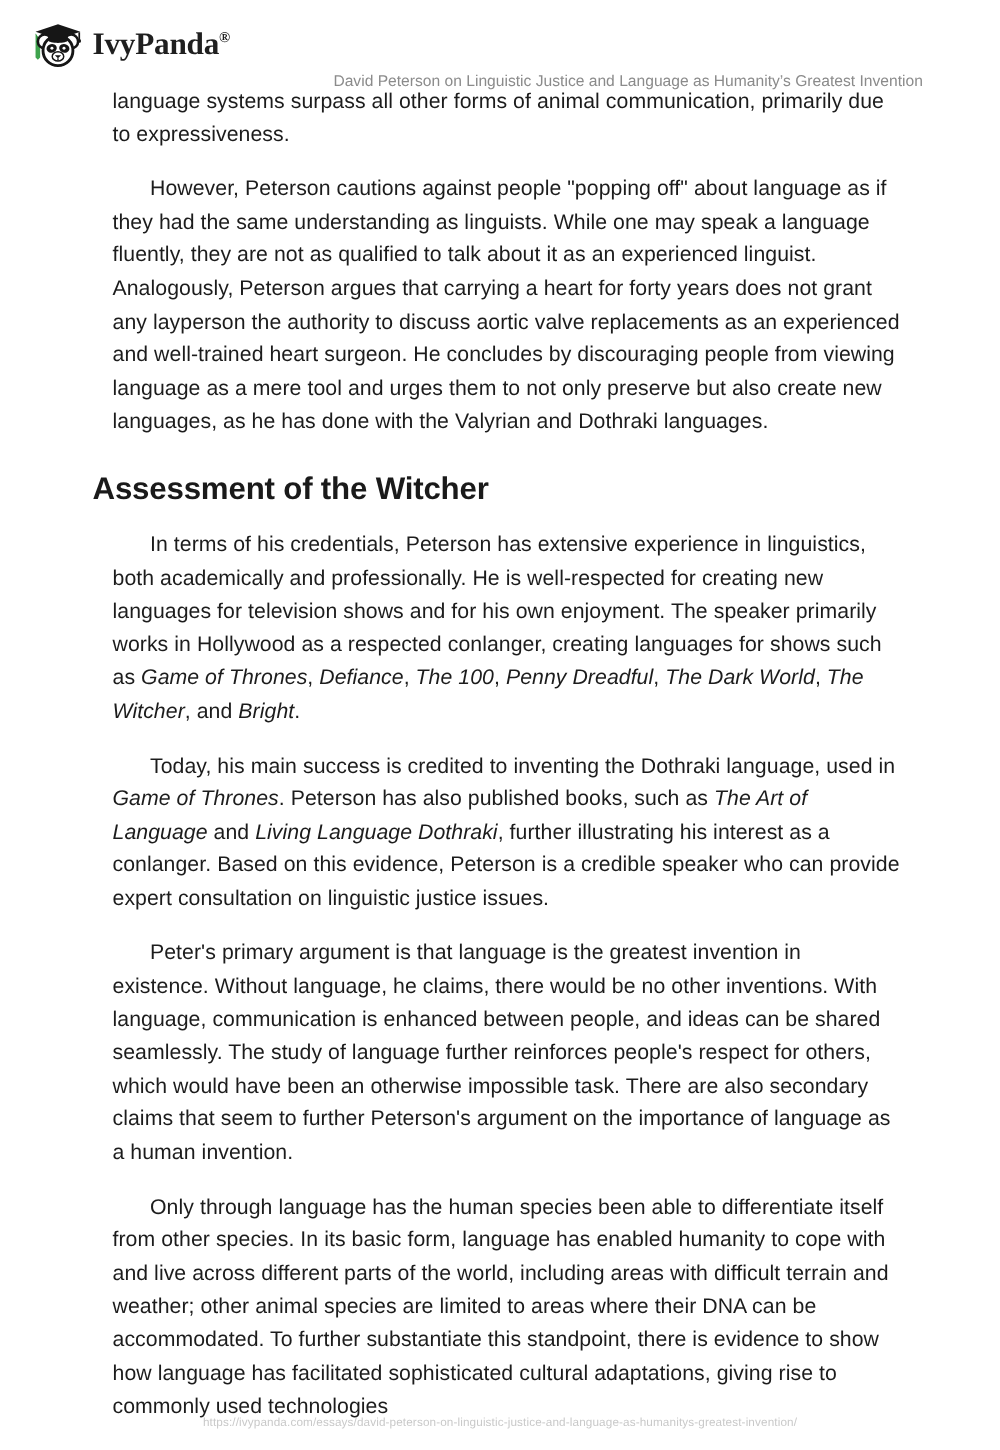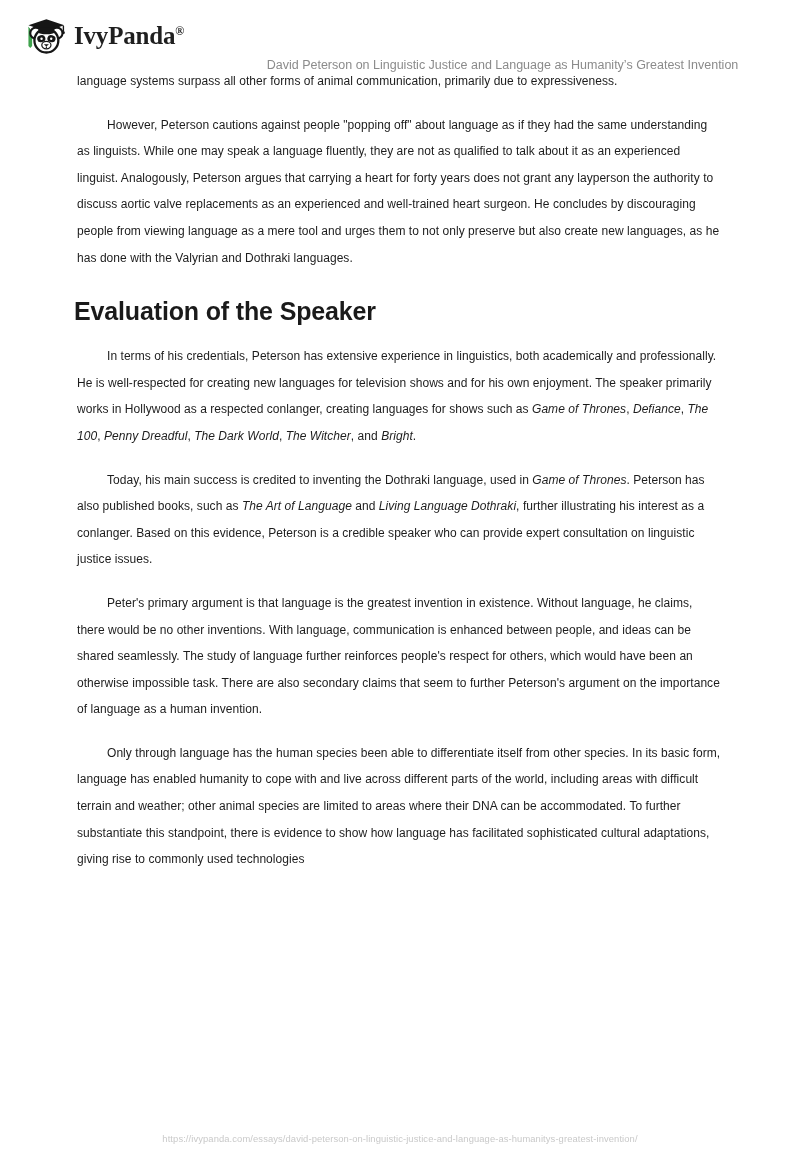--- a/index.html
+++ b/index.html
@@ -74,22 +74,22 @@
   }
 
   
   .content {
     position: absolute;
     left: 74px;
     top: 68px;
     width: 648px;
   }
   p.body-text {
-    margin: 0 0 17px 3px;
-    font-size: 12px;
+    margin: 0 0 17px 16px;
+    font-size: 17px;
     line-height: 26.6px;
     color: #1c1c1c;
     text-align: left;
     letter-spacing: 0.05px;
   }
   p.body-text.indent {
     text-indent: 30px;
   }
   h2.section-heading {
     margin: 24px 0 16px 0;
@@ -157,21 +157,21 @@
       <span>IvyPanda</span><span class="brand-reg">®</span>
     </span>
   </div>
 
   <div class="header-title">David Peterson on Linguistic Justice and Language as Humanity’s Greatest Invention</div>
 </div>
 
 <main class="content" id="essay-body">
     <p class="body-text"><span>language systems surpass all other forms of animal communication, primarily due to expressiveness.</span></p>
     <p class="body-text indent"><span>However, Peterson cautions against people "popping off" about language as if they had the same understanding as linguists. While one may speak a language fluently, they are not as qualified to talk about it as an experienced linguist. Analogously, Peterson argues that carrying a heart for forty years does not grant any layperson the authority to discuss aortic valve replacements as an experienced and well-trained heart surgeon. He concludes by discouraging people from viewing language as a mere tool and urges them to not only preserve but also create new languages, as he has done with the Valyrian and Dothraki languages.</span></p>
-    <h2 class="section-heading">Evaluation of the Speaker</h2>
+    <h2 class="section-heading">Assessment of the Witcher</h2>
     <p class="body-text indent"><span>In terms of his credentials, Peterson has extensive experience in linguistics, both academically and professionally. He is well-respected for creating new languages for television shows and for his own enjoyment. The speaker primarily works in Hollywood as a respected conlanger, creating languages for shows such as </span><em class="title-italic">Game of Thrones</em><span>, </span><em class="title-italic">Defiance</em><span>, </span><em class="title-italic">The 100</em><span>, </span><em class="title-italic">Penny Dreadful</em><span>, </span><em class="title-italic">The Dark World</em><span>, </span><em class="title-italic">The Witcher</em><span>, and </span><em class="title-italic">Bright</em><span>.</span></p>
     <p class="body-text indent"><span>Today, his main success is credited to inventing the Dothraki language, used in </span><em class="title-italic">Game of Thrones</em><span>. Peterson has also published books, such as </span><em class="title-italic">The Art of Language</em><span> and </span><em class="title-italic">Living Language Dothraki</em><span>, further illustrating his interest as a conlanger. Based on this evidence, Peterson is a credible speaker who can provide expert consultation on linguistic justice issues.</span></p>
     <p class="body-text indent"><span>Peter's primary argument is that language is the greatest invention in existence. Without language, he claims, there would be no other inventions. With language, communication is enhanced between people, and ideas can be shared seamlessly. The study of language further reinforces people's respect for others, which would have been an otherwise impossible task. There are also secondary claims that seem to further Peterson's argument on the importance of language as a human invention.</span></p>
     <p class="body-text indent"><span>Only through language has the human species been able to differentiate itself from other species. In its basic form, language has enabled humanity to cope with and live across different parts of the world, including areas with difficult terrain and weather; other animal species are limited to areas where their DNA can be accommodated. To further substantiate this standpoint, there is evidence to show how language has facilitated sophisticated cultural adaptations, giving rise to commonly used technologies</span></p>
   </main>
 
 <div class="page-footer">
   <span class="footer-url">https://ivypanda.com/essays/david-peterson-on-linguistic-justice-and-language-as-humanitys-greatest-invention/</span>
 </div>
 

